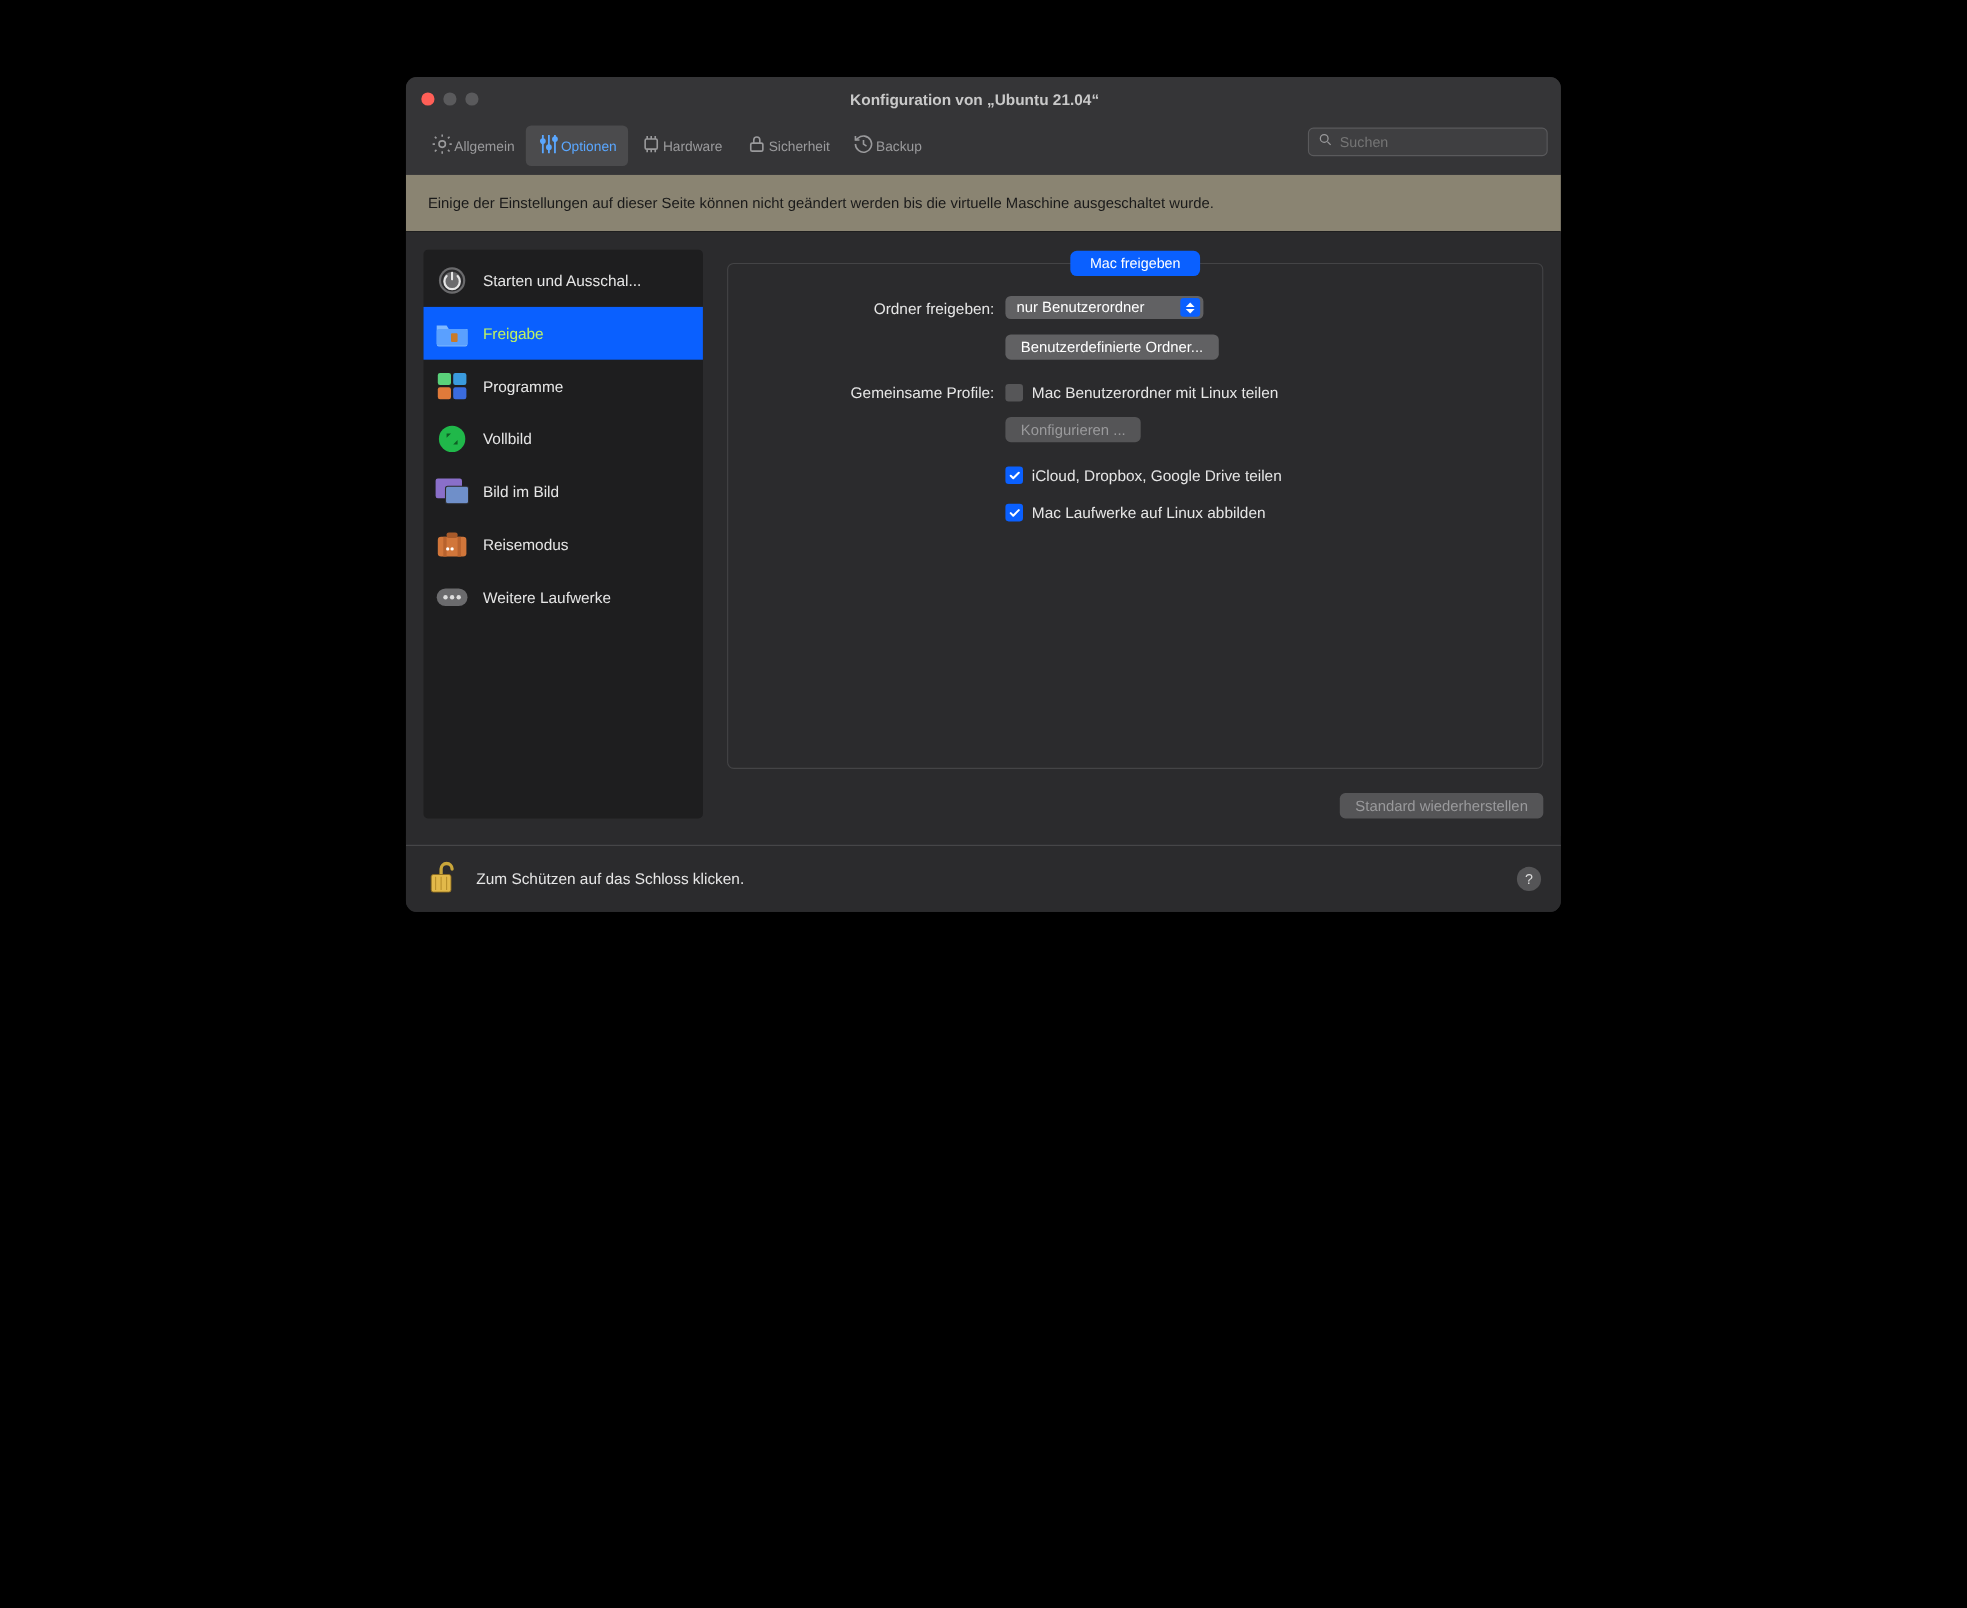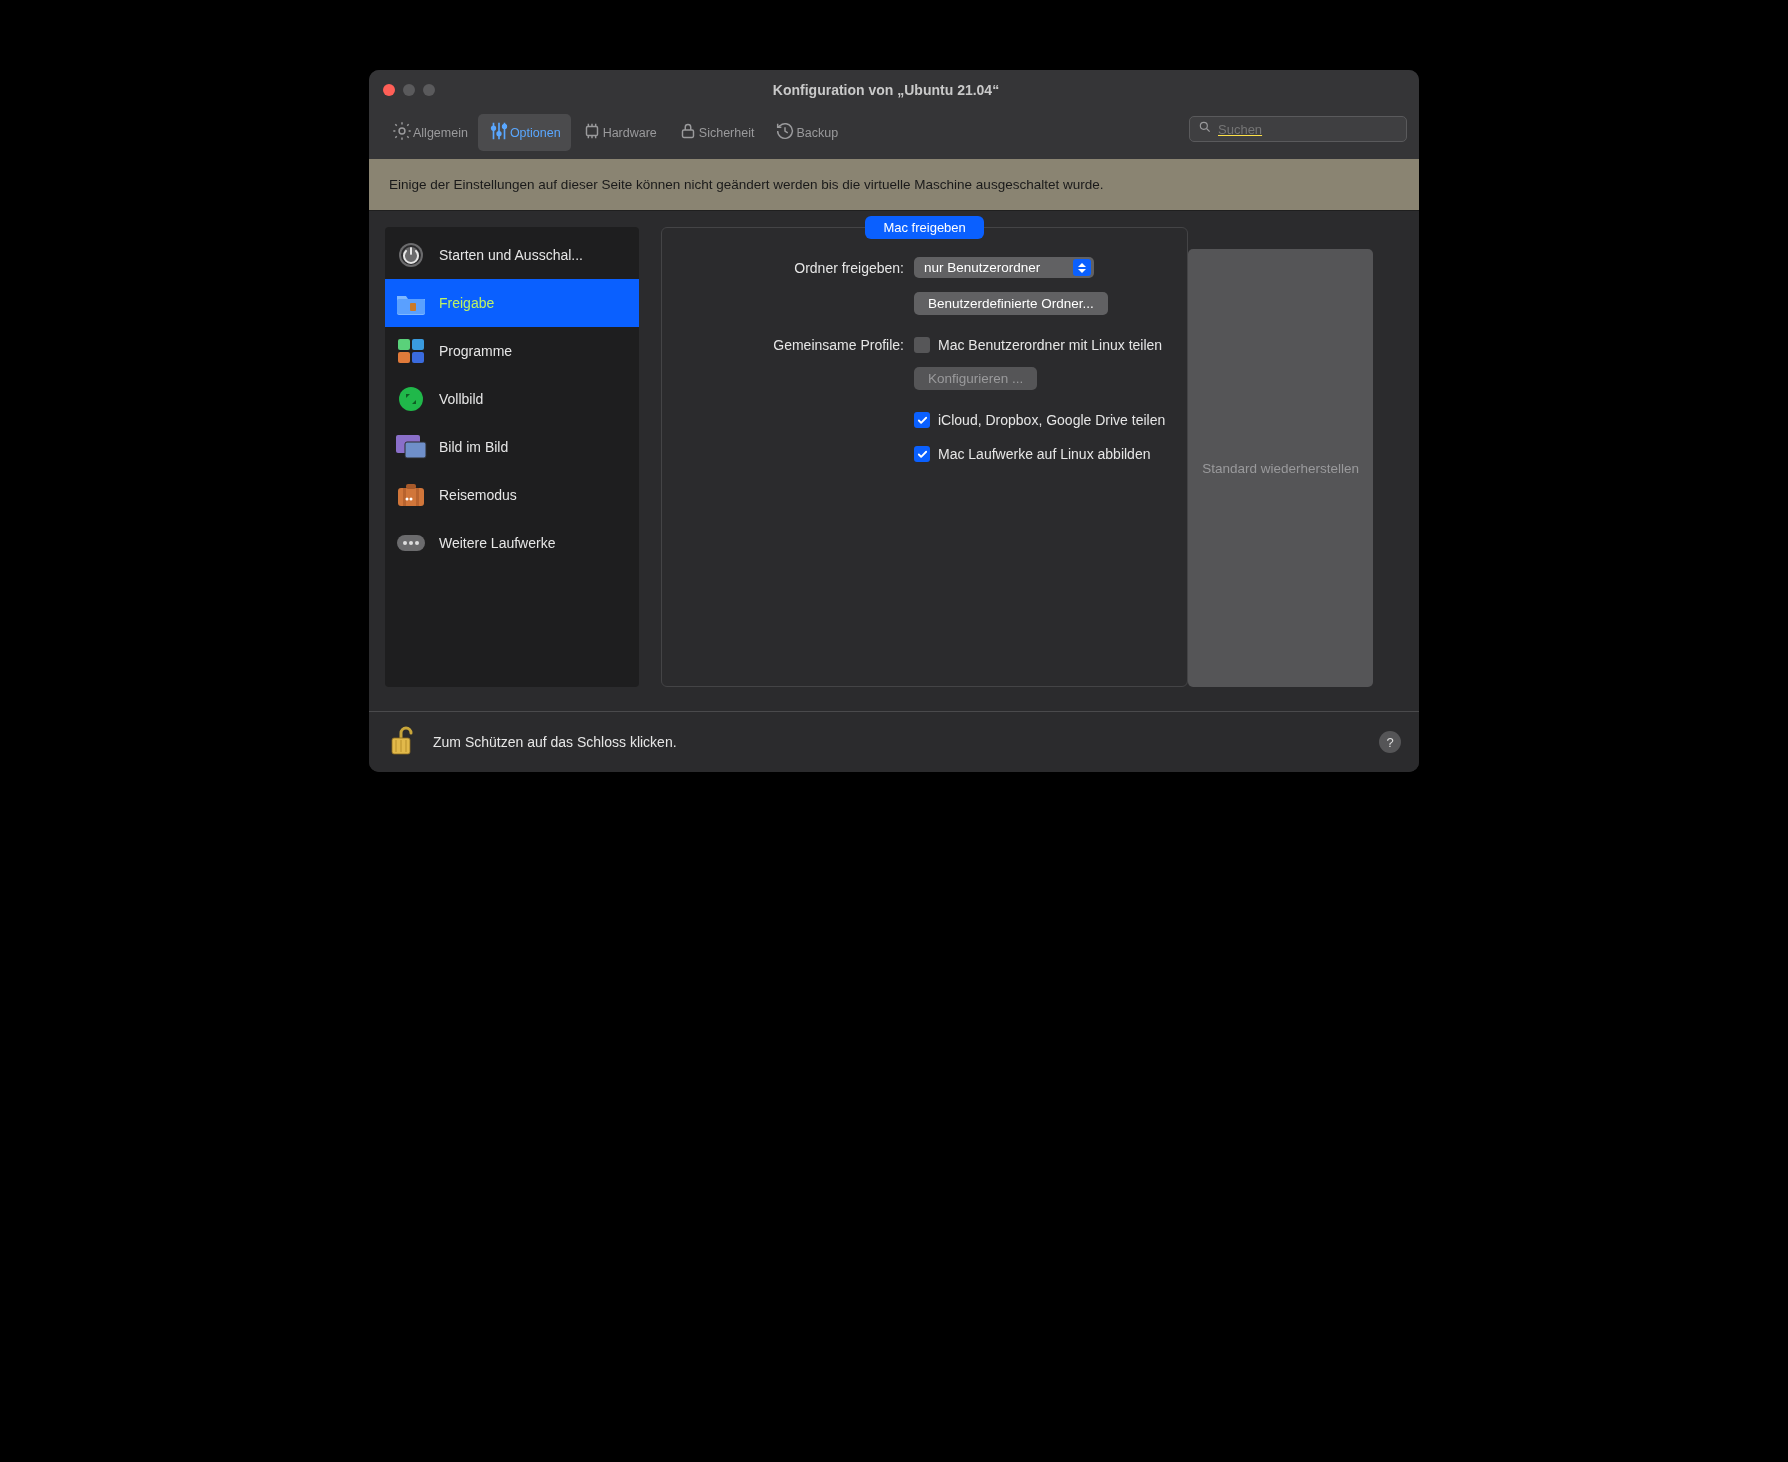--- a/index.html
+++ b/index.html
@@ -40,21 +40,21 @@
   .toolbtn.active { background:#4b4b4d; color:#5aa7ff; }
   .toolbtn .ticon { height:26px; display:flex; align-items:center; justify-content:center; margin-bottom:3px;}
   .toolbtn svg { width:22px; height:22px; }
   .toolbtn.active svg { stroke:#5aa7ff; fill:#5aa7ff; }
   .search {
     margin-left:auto; margin-top:2px;
     width:218px; height:26px;
     background:#3f3f41; border:1px solid #5a5a5c; border-radius:5px;
     display:flex; align-items:center; padding:0 8px; gap:6px;
   }
-  .search input { background:transparent; border:none; outline:none; color:#fde047; font-size:13px; width:100%;text-decoration:underline; }
+  .search input { background:transparent; border:none; outline:none; color:#fde047; font-size:13px; width:100%; }
   .search svg { width:14px; height:14px; }
   .banner {
     background:#8a8472; color:#1a1a1a;
     font-size:13.5px; padding:18px 20px;
     border-bottom:1px solid #1f1f1f;
   }
   .body {
     display:flex; padding:16px; gap:22px;
     background:#2b2b2d;
   }
@@ -64,21 +64,21 @@
     align-self:stretch;
   }
   .srow {
     display:flex; align-items:center; gap:12px;
     padding: 8px 10px;
     font-size:14px; color:#e6e6e6;
   }
   .srow.selected { background:#0a60ff; color:#bef264; }
   .sicon { width:32px; height:32px; display:flex; align-items:center; justify-content:center; flex-shrink:0;}
   .srow .label { white-space:nowrap; overflow:hidden; text-overflow:ellipsis; }
-  .content { flex:1; display:flex; flex-direction:row; }
+  .content { flex:1; display:flex; flex-direction:column; }
   .panel {
     border:1px solid #444446; border-radius:6px;
     padding: 0 22px 22px 22px;
     position:relative;
     min-height:460px;
   }
   .section-tab {
     display:flex; justify-content:center; margin-top:-12px; margin-bottom:18px;
   }
   .section-tab span {

